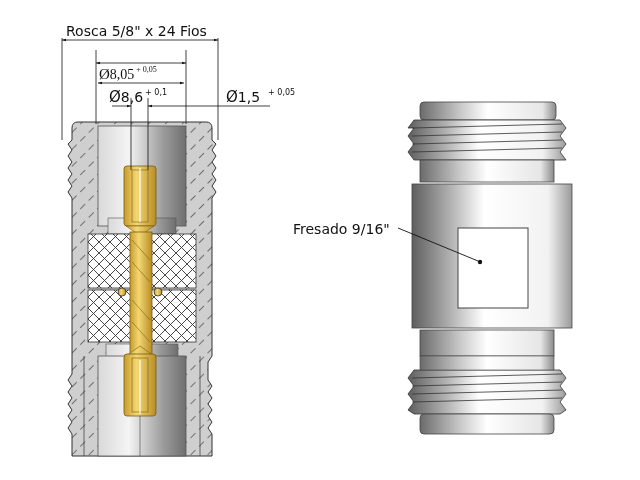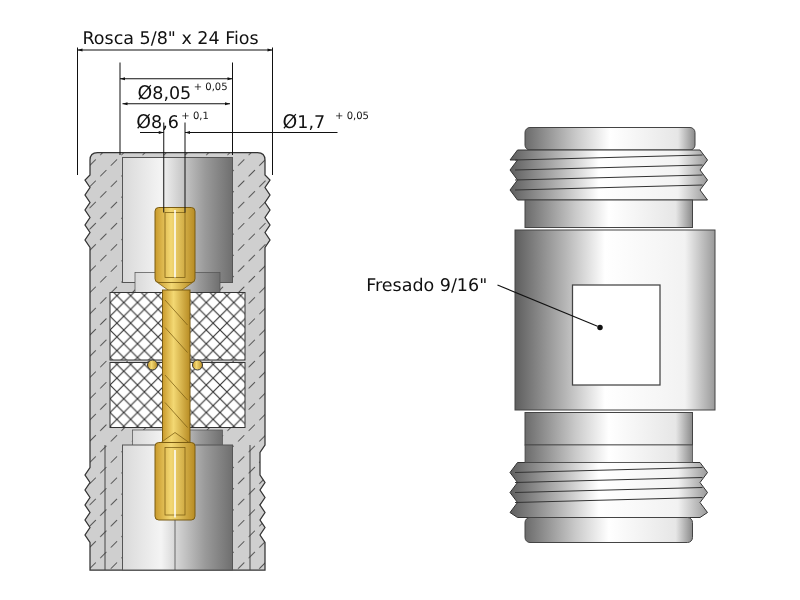--- a/index.html
+++ b/index.html
@@ -148,22 +148,22 @@
   </g>
 </svg>
 
 
 <div class="lbl dim-main" style="left:66px;top:24px;">Rosca 5/8" x 24 Fios</div>
 
 <div class="lbl" style="left:109px;top:46px;margin-top:43px;">
   <span class="phi">Ø</span><span class="dim-main">8,6</span><span class="dim-sup">+ 0,1</span>
 </div>
 
-<div class="lbl" style="left:110px;top:66px;">
+<div class="lbl" style="left:99px;top:66px;font-family:Liberation Serif, serif;">
   <span class="phi">Ø</span><span class="dim-main">8,05</span><span class="dim-sup">+ 0,05</span>
 </div>
 
 <div class="lbl" style="left:226px;top:89px;">
-  <span class="phi">Ø</span><span class="dim-main">1,7</span><span class="dim-sup" style="margin-left:8px;">+ 0,05</span>
+  <span class="phi">Ø</span><span class="dim-main">1,5</span><span class="dim-sup" style="margin-left:8px;">+ 0,05</span>
 </div>
 
 <div class="lbl dim-main" style="left:293px;top:222px;">Fresado 9/16"</div>
 </div>
 
 </body></html>

